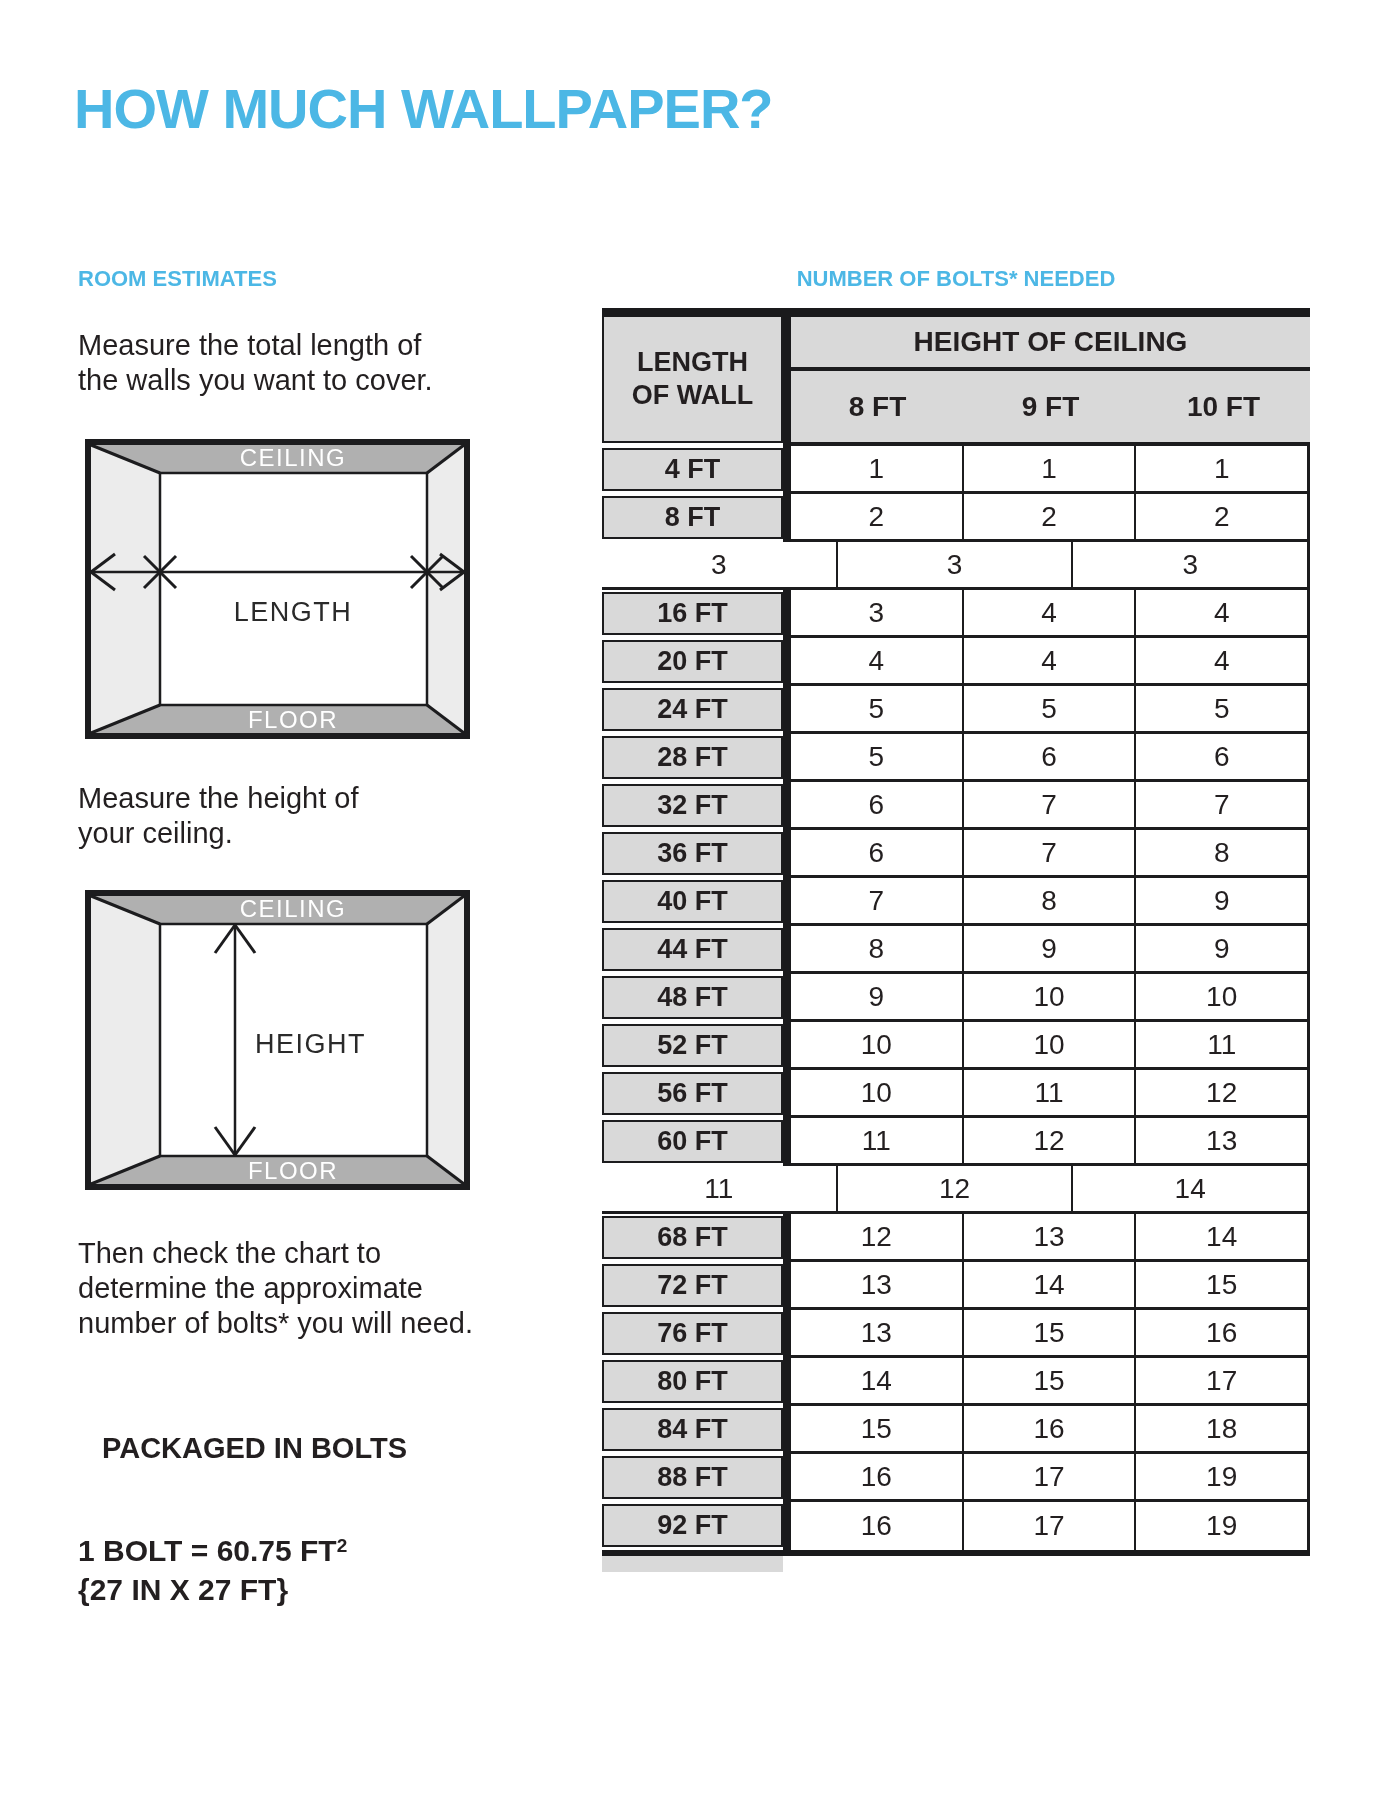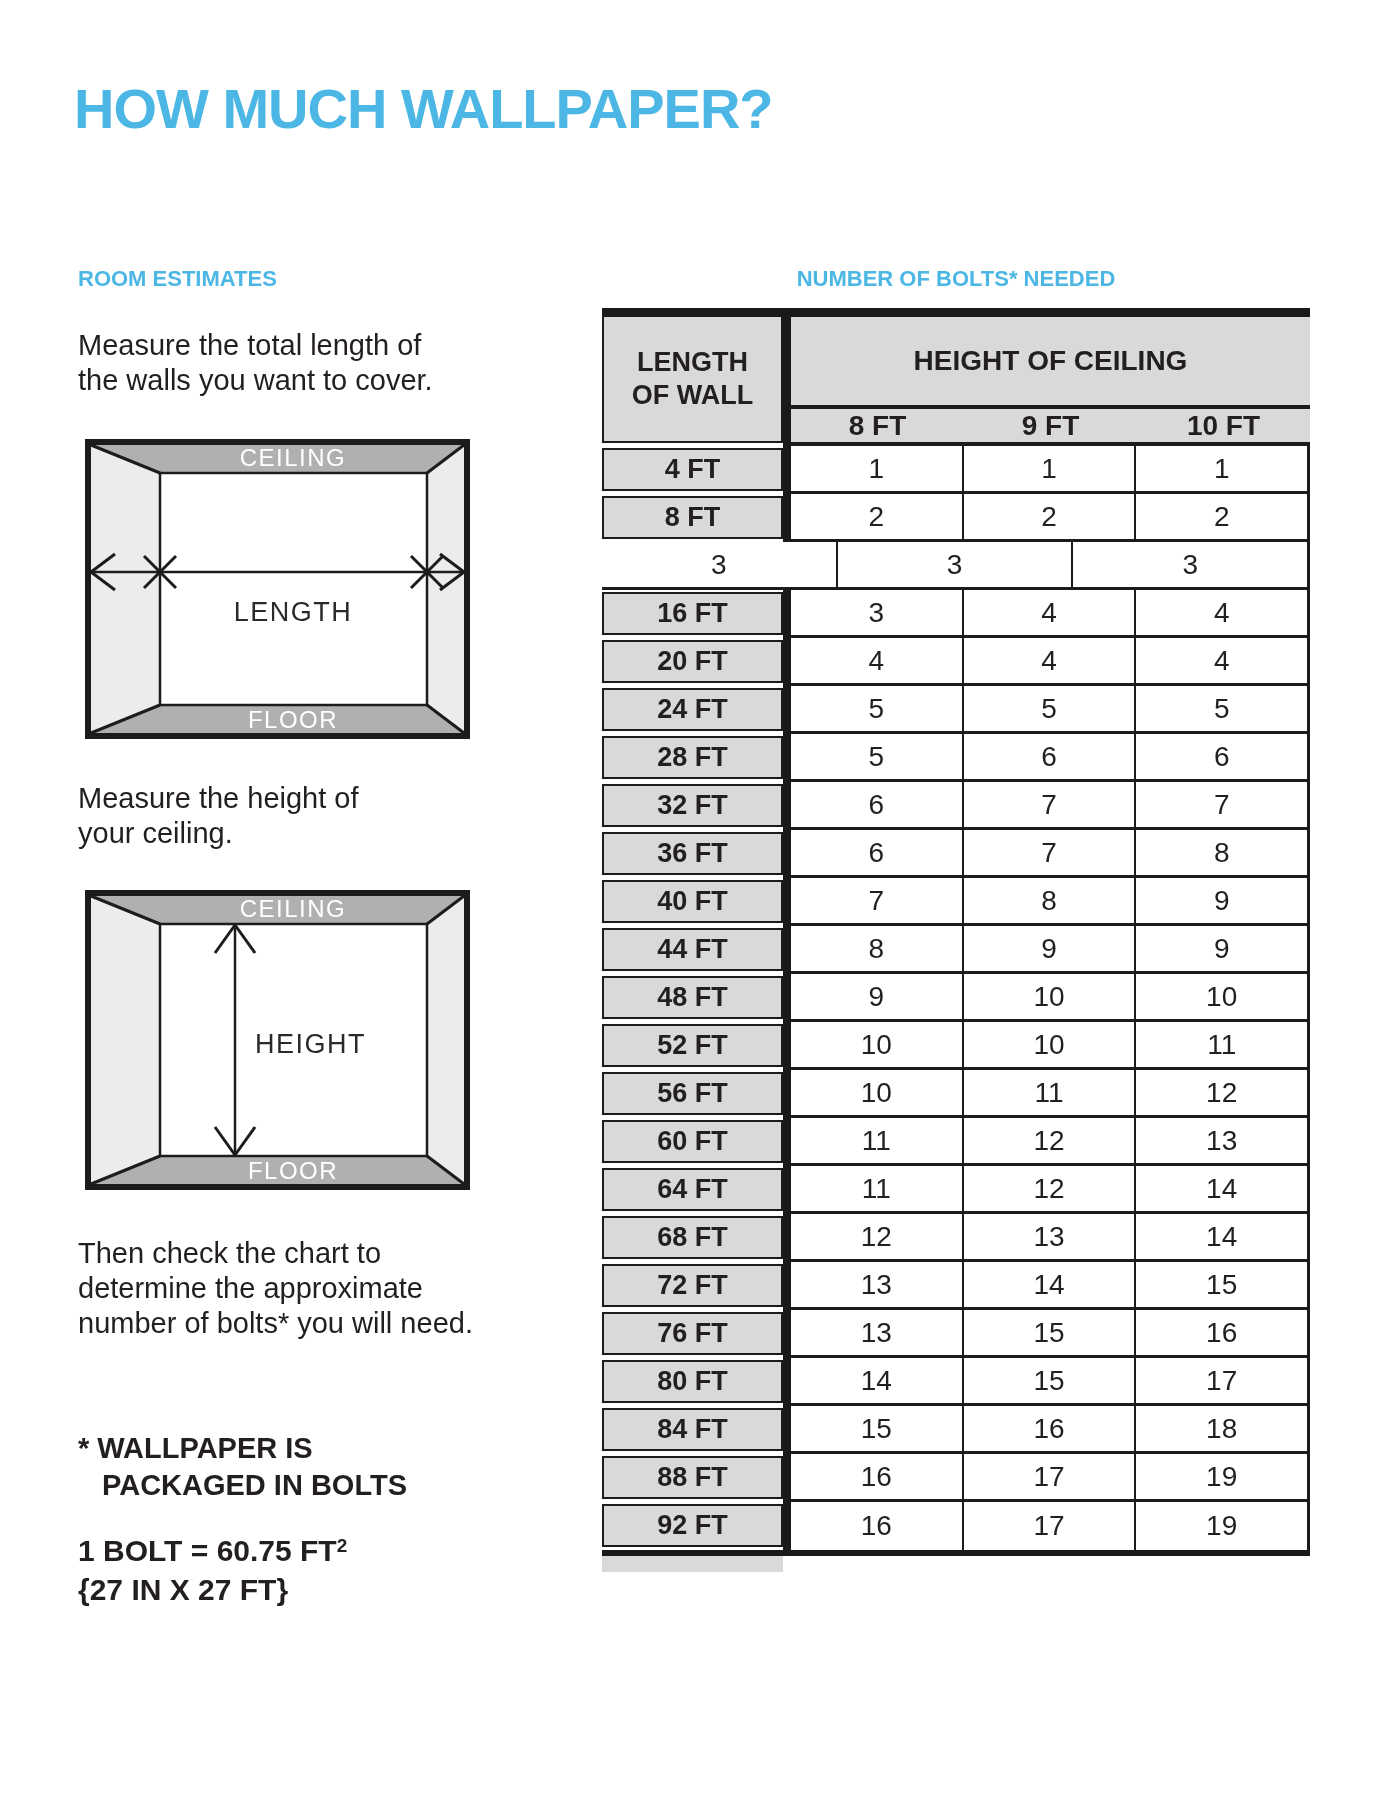--- a/index.html
+++ b/index.html
@@ -40,21 +40,21 @@
   }
   .lcell.hcell{top:0;border-top:none;flex-direction:column;line-height:33px;}
   .vcell{
     flex:1;background:#ffffff;border-right:2px solid #1c1c1e;border-bottom:3px solid #1c1c1e;
     display:flex;align-items:center;justify-content:center;font-size:28px;box-sizing:border-box;
   }
   .vcell:last-child{border-right:3px solid #1c1c1e;}
   .datarows .trow:last-child .vcell{border-bottom:none;}
   .vhead{flex:1;display:flex;flex-direction:column;min-width:0;}
   .ghead{
-    height:92px;background:#d9d9d9;box-sizing:border-box;border-bottom:4px solid #1c1c1e;
+    height:54px;background:#d9d9d9;box-sizing:border-box;border-bottom:4px solid #1c1c1e;
     display:flex;align-items:center;justify-content:center;font-weight:700;font-size:28px;
   }
   .sheadrow{flex:1;display:flex;}
   .shead{
     flex:1;background:#d9d9d9;box-sizing:border-box;border-bottom:4px solid #1c1c1e;
     display:flex;align-items:center;justify-content:center;font-weight:700;font-size:28px;
   }
   svg text{font-family:"Liberation Sans",sans-serif;}
 </style>
 </head>
@@ -125,21 +125,20 @@
   </svg>
 </div>
 
 <div class="abs copy p3">
   <div>Then check the chart to</div>
   <div>determine the approximate</div>
   <div>number of bolts* you will need.</div>
 </div>
 
 <div class="abs footnote">
-  <div>* WALLPAPER IS</div>
   <div class="indent">PACKAGED IN BOLTS</div>
 </div>
 
 <div class="abs bolt-info">
   <div><span>1 BOLT = 60.75 FT</span><sup>2</sup></div>
   <div>{27 IN X 27 FT}</div>
 </div>
 
 <div class="abs bolt-table">
   <div class="topbar"></div>
@@ -289,23 +288,20 @@
       <div class="trow">
         <div class="lwrap">
           <div class="lcell">60 FT</div>
         </div>
         <div class="vcell">11</div>
         <div class="vcell">12</div>
         <div class="vcell">13</div>
       </div>
 
       <div class="trow">
-        <div class="lwrap">
-          <div class="lcell">64 FT</div>
-        </div>
         <div class="vcell">11</div>
         <div class="vcell">12</div>
         <div class="vcell">14</div>
       </div>
 
       <div class="trow">
         <div class="lwrap">
           <div class="lcell">68 FT</div>
         </div>
         <div class="vcell">12</div>

